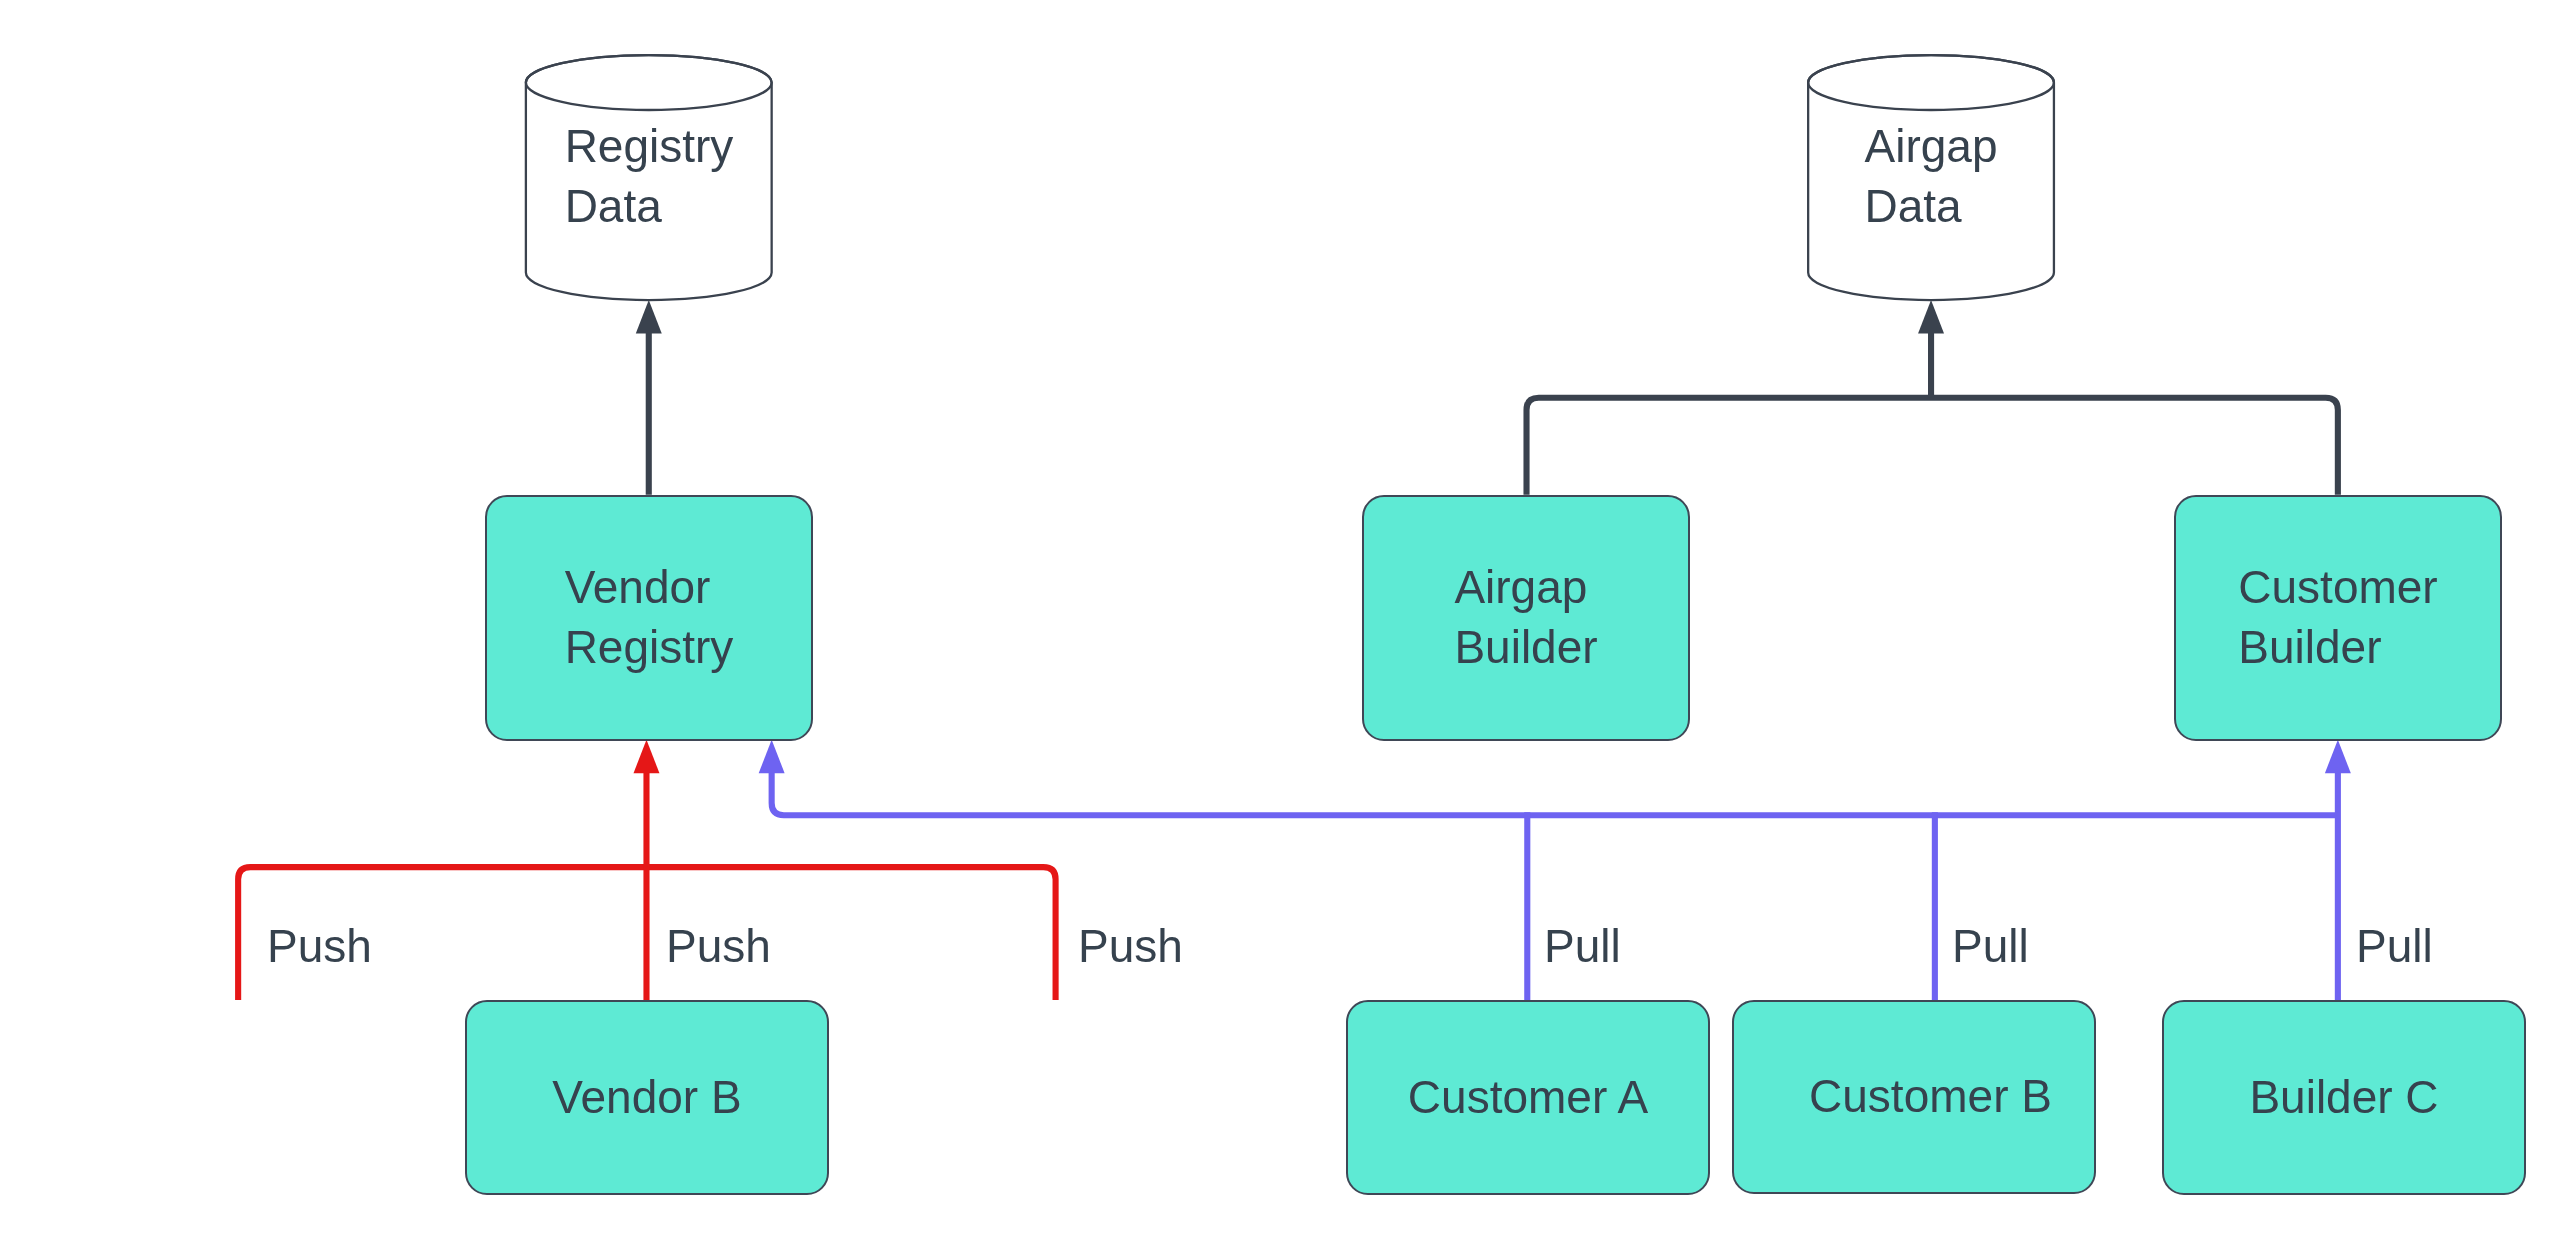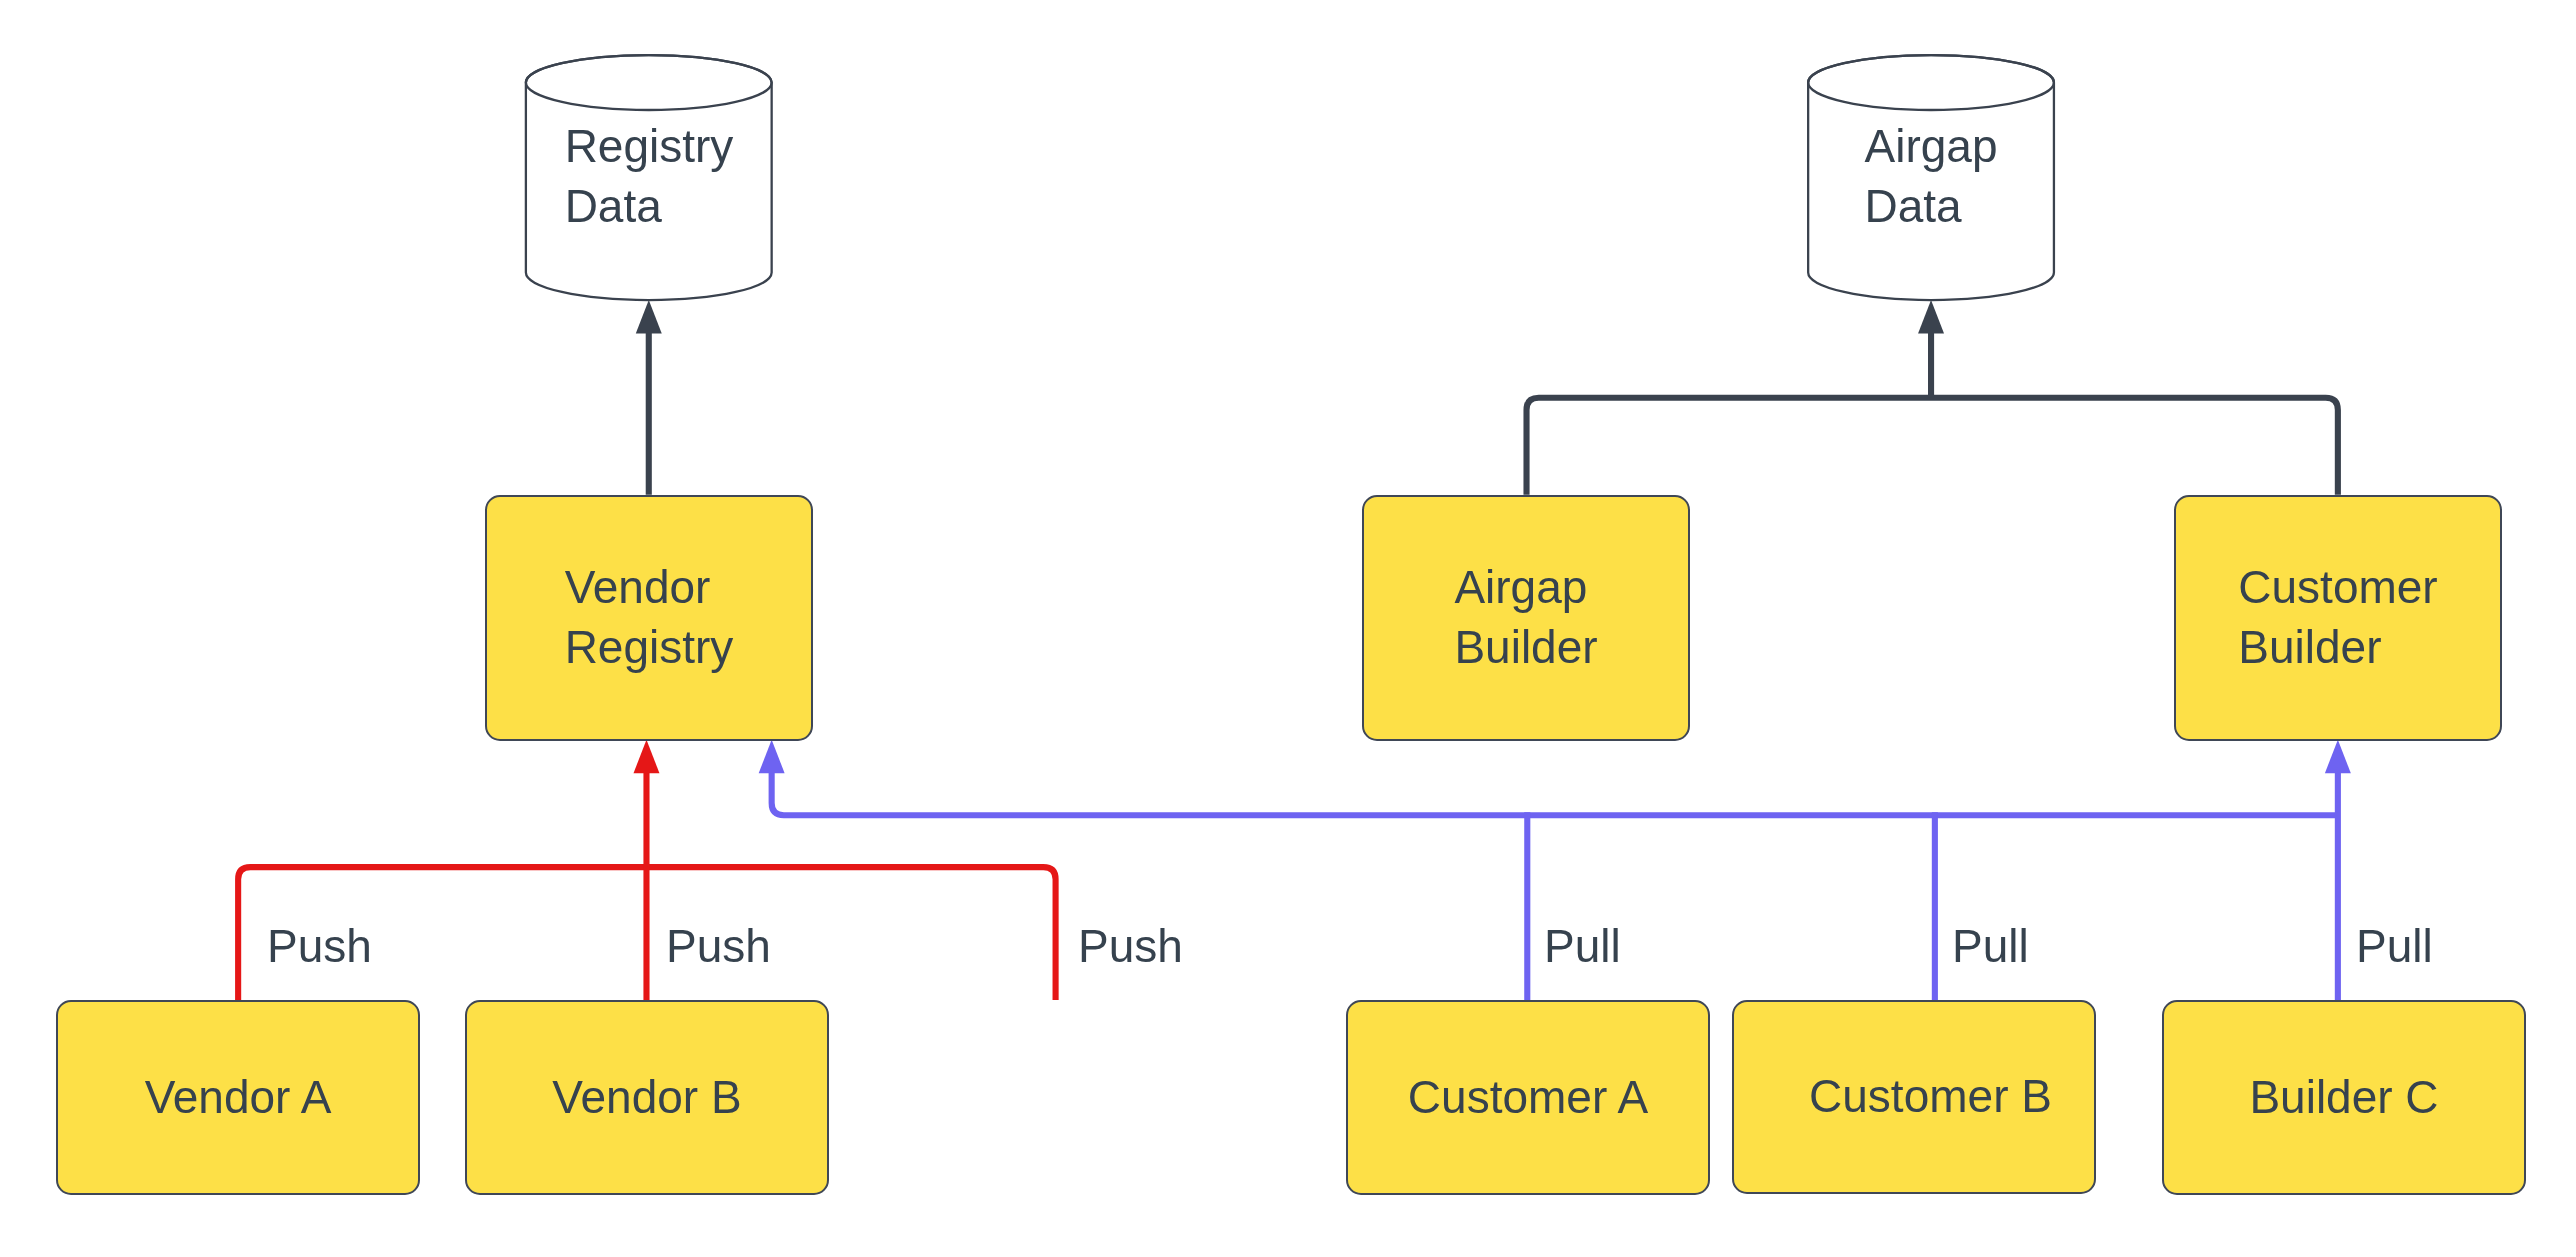--- a/index.html
+++ b/index.html
@@ -15,23 +15,23 @@
   .edge-dark{stroke:var(--stroke-dark,#3a424e);}
   .edge-red{stroke:var(--push-red,#e51717);}
   .edge-blue{stroke:var(--pull-blue,#6e63f1);}
   .head-dark{fill:var(--stroke-dark,#3a424e);stroke:none;}
   .head-red{fill:var(--push-red,#e51717);stroke:none;}
   .head-blue{fill:var(--pull-blue,#6e63f1);stroke:none;}
   .cyl-body{fill:#ffffff;stroke:var(--stroke-dark,#3a424e);stroke-width:3px;}
   .cyl-rim{fill:none;stroke:var(--stroke-dark,#3a424e);stroke-width:3px;}
   .node{
     position:absolute;
-    background:#fde047;
+    background:#5eead4;
     border:2.3px solid var(--node-border,#3f4756);
-    border-radius:15px;
+    border-radius:22px;
     display:flex;align-items:center;justify-content:center;
     box-sizing:border-box;
   }
   .node-label, .cyl-label{
     color:var(--text,#36424e);
     font-size:46px;line-height:1.3;
     text-align:center;white-space:nowrap;
   }
   .cyl-label{
     position:absolute;
@@ -104,23 +104,20 @@
       <div>Builder</div>
     </div>
   </div>
   <div class="node" style="left:2174px;top:495px;width:328px;height:246px;">
     <div class="node-label">
       <div>Customer</div>
       <div>Builder</div>
     </div>
   </div>
 
-  <div class="node" style="left:56px;top:1000px;width:364px;height:195px;">
-    <div class="node-label">Vendor A</div>
-  </div>
   <div class="node" style="left:465px;top:1000px;width:364px;height:195px;">
     <div class="node-label">Vendor B</div>
   </div>
   <div class="node" style="left:1346px;top:1000px;width:364px;height:195px;">
     <div class="node-label">Customer A</div>
   </div>
   <div class="node" style="left:1732px;top:1000px;width:364px;height:194px;padding-left:33px;">
     <div class="node-label">Customer B</div>
   </div>
   <div class="node" style="left:2162px;top:1000px;width:364px;height:195px;">

